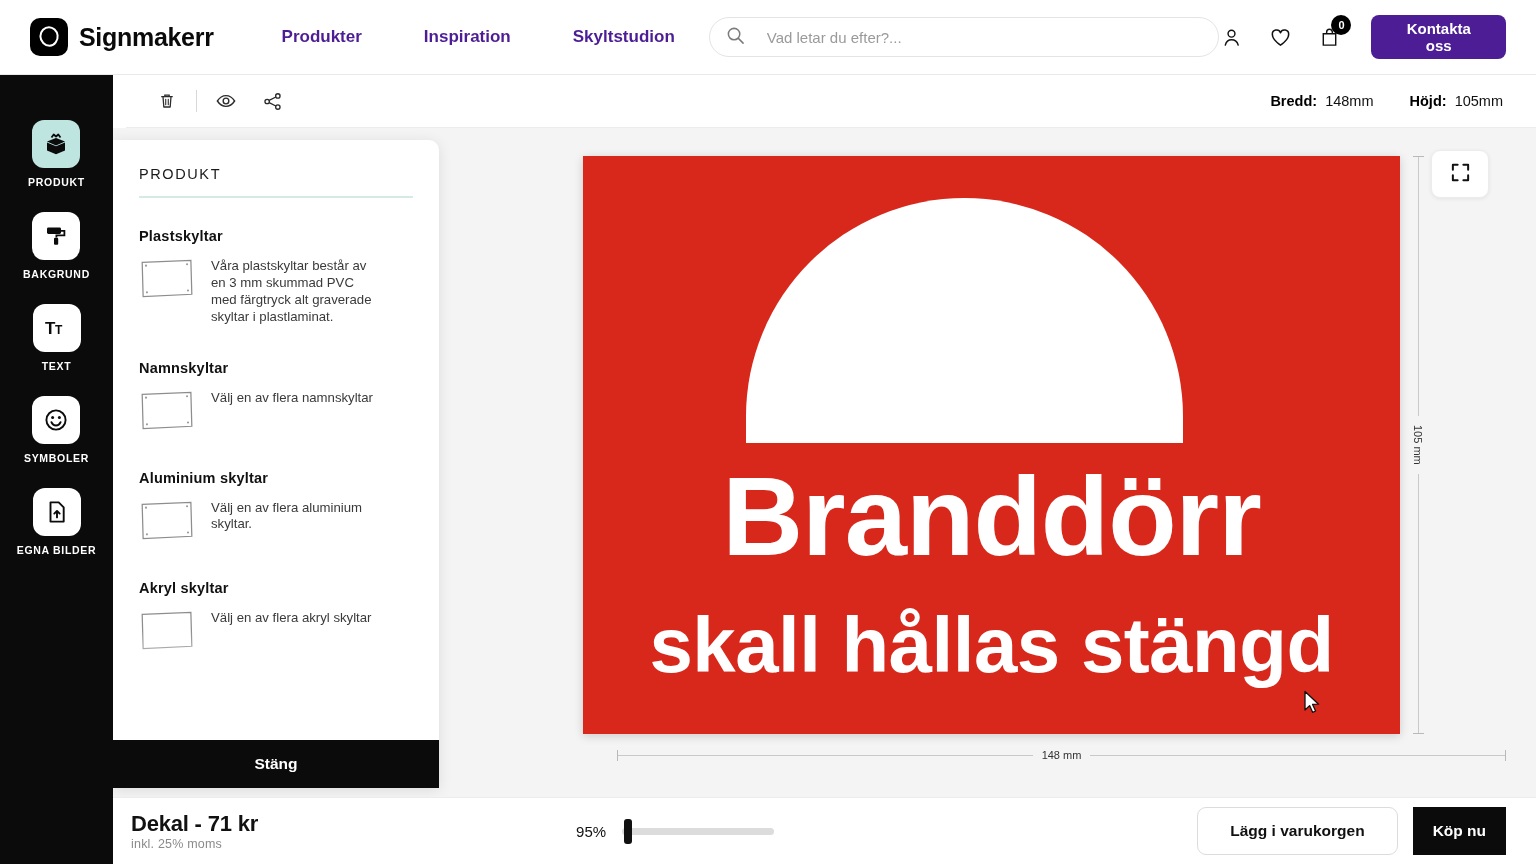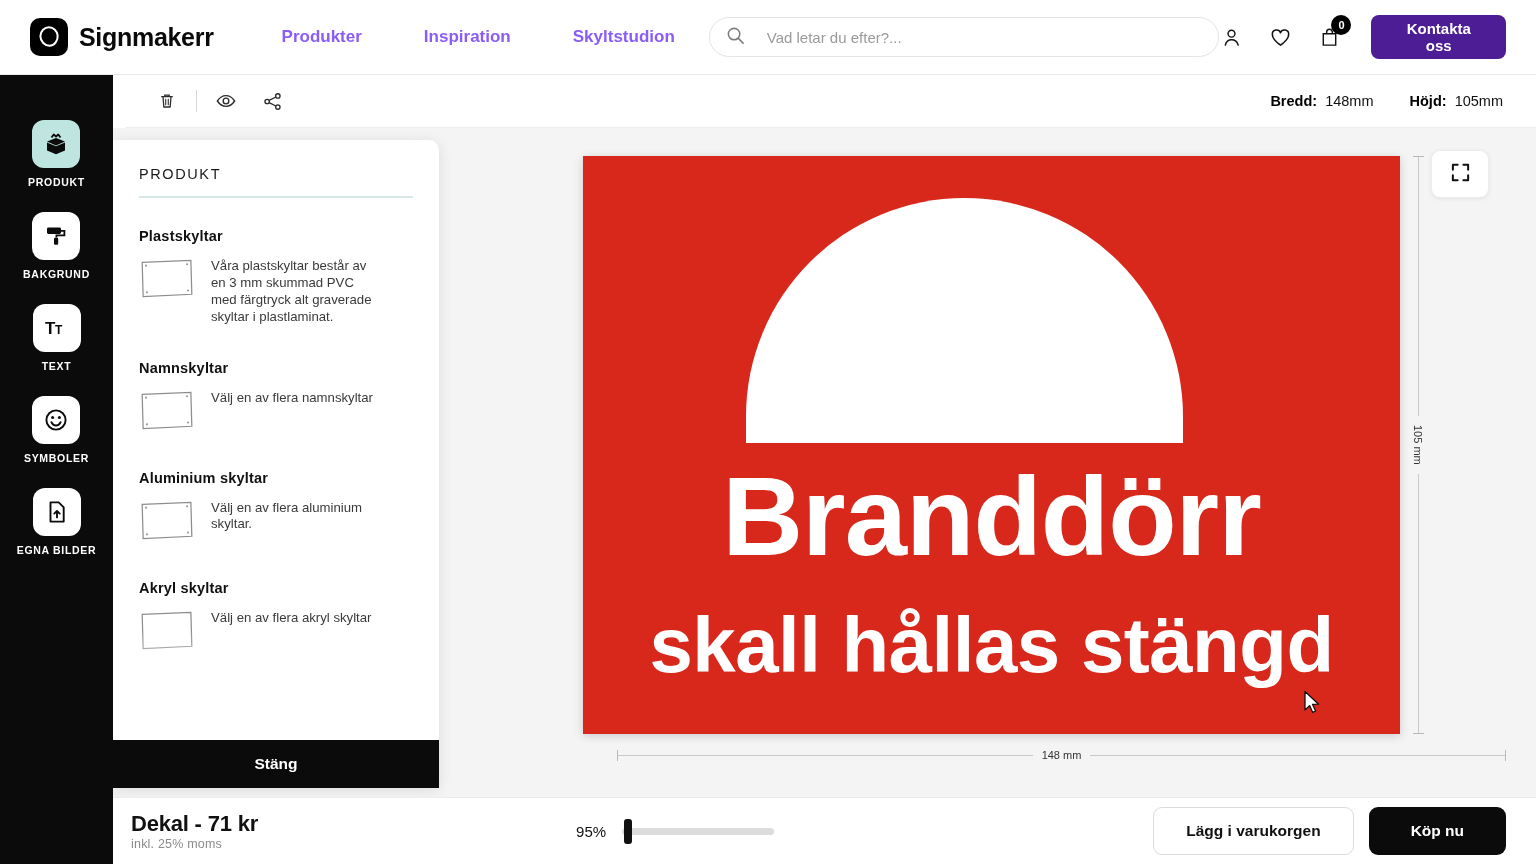--- a/index.html
+++ b/index.html
@@ -21,21 +21,21 @@
   }
   .brand { display: flex; align-items: center; gap: 11px; margin-left: 30px; }
   .brand-mark {
     width: 38px; height: 38px; border-radius: 10px;
     background: #000; position: relative;
   }
   .brand-mark svg { position: absolute; top: 6px; left: 6px; }
   .brand-name { font-size: 25px; font-weight: 700; color: #0a0a0a; letter-spacing: -0.3px; }
 
   .nav { display: flex; align-items: center; gap: 28px; margin-left: 34px; }
-  .nav a { font-size: 17px; color: #8b5cf6; font-weight: 600; text-decoration: none; cursor: pointer; padding-left: 34px; }
+  .nav a { font-size: 17px; color: #4c1d95; font-weight: 600; text-decoration: none; cursor: pointer; padding-left: 34px; }
 
   .search-wrap {
     margin-left: 34px; width: 540px; height: 40px;
     border: 1px solid #e4e4e4; border-radius: 20px;
     display: flex; align-items: center; gap: 10px; padding: 0 16px;
     background: #fff;
   }
   .search-wrap input {
     border: 0; outline: 0; flex: 1; font-size: 15px; color: #333;
     font-family: "Liberation Sans", sans-serif; background: transparent; margin-left: 12px;
@@ -194,22 +194,22 @@
     width: 8px; height: 25px; background: #111; border-radius: 3px;
   }
 
   .bottom-actions { margin-left: auto; display: flex; align-items: center; gap: 15px; margin-right: 30px; }
   .btn-outline {
     height: 48px; padding: 0 32px; border: 1px solid #dcdcdc; background: #fff;
     border-radius: 9px; font-size: 15.5px; font-weight: 700; color: #111;
     font-family: "Liberation Sans", sans-serif; cursor: pointer;
   }
   .btn-solid {
-    height: 48px; padding: 0 42px; border: 0; background: #0b0b0b;
-    border-radius: 9px; font-size: 15.5px; font-weight: 700; color: #fff;
+    height: 48px; padding: 0 20px; border: 0; background: #0b0b0b;
+    border-radius: 0; font-size: 15.5px; font-weight: 700; color: #fff;
     font-family: "Liberation Sans", sans-serif; cursor: pointer;
   }
 </style>
 </head>
 <body>
 
 <div class="header">
 
   <div class="brand">
     <span class="brand-mark">

